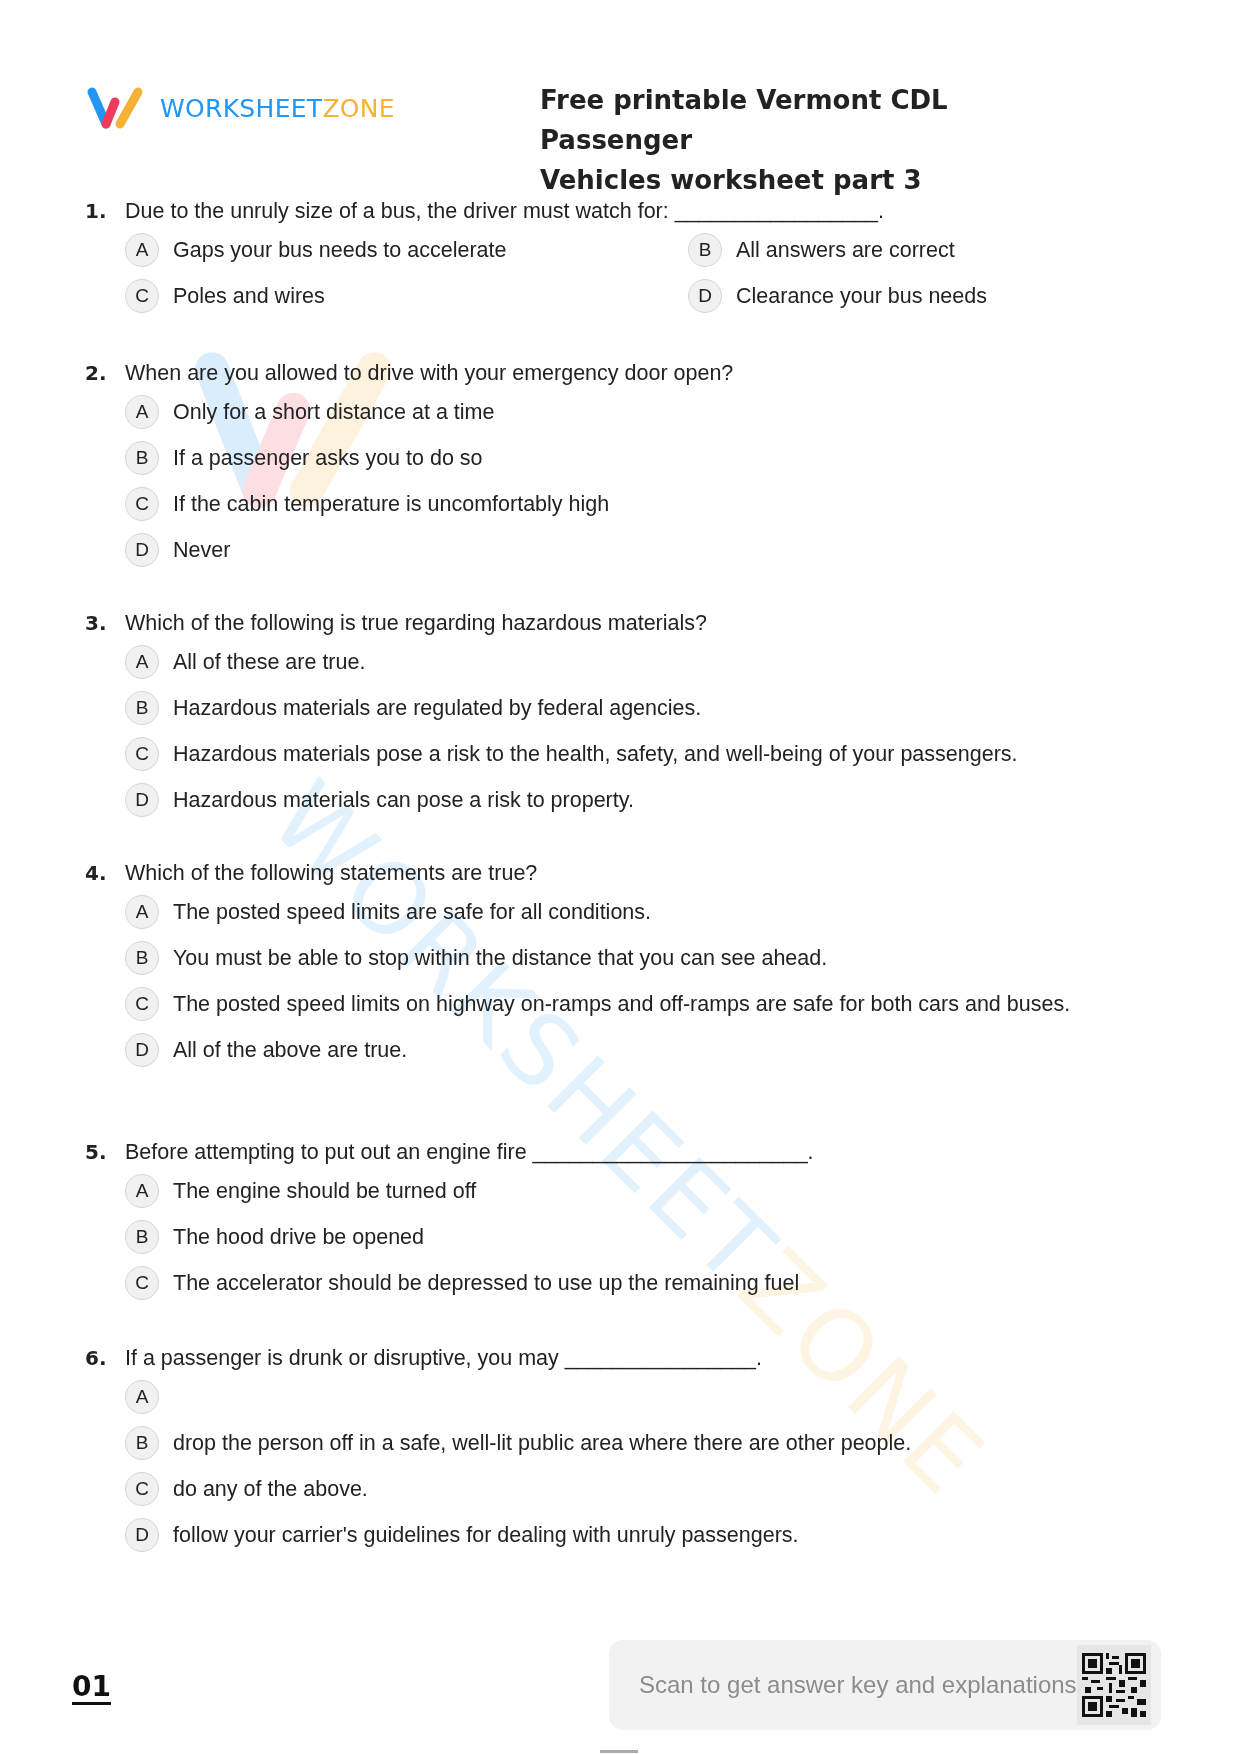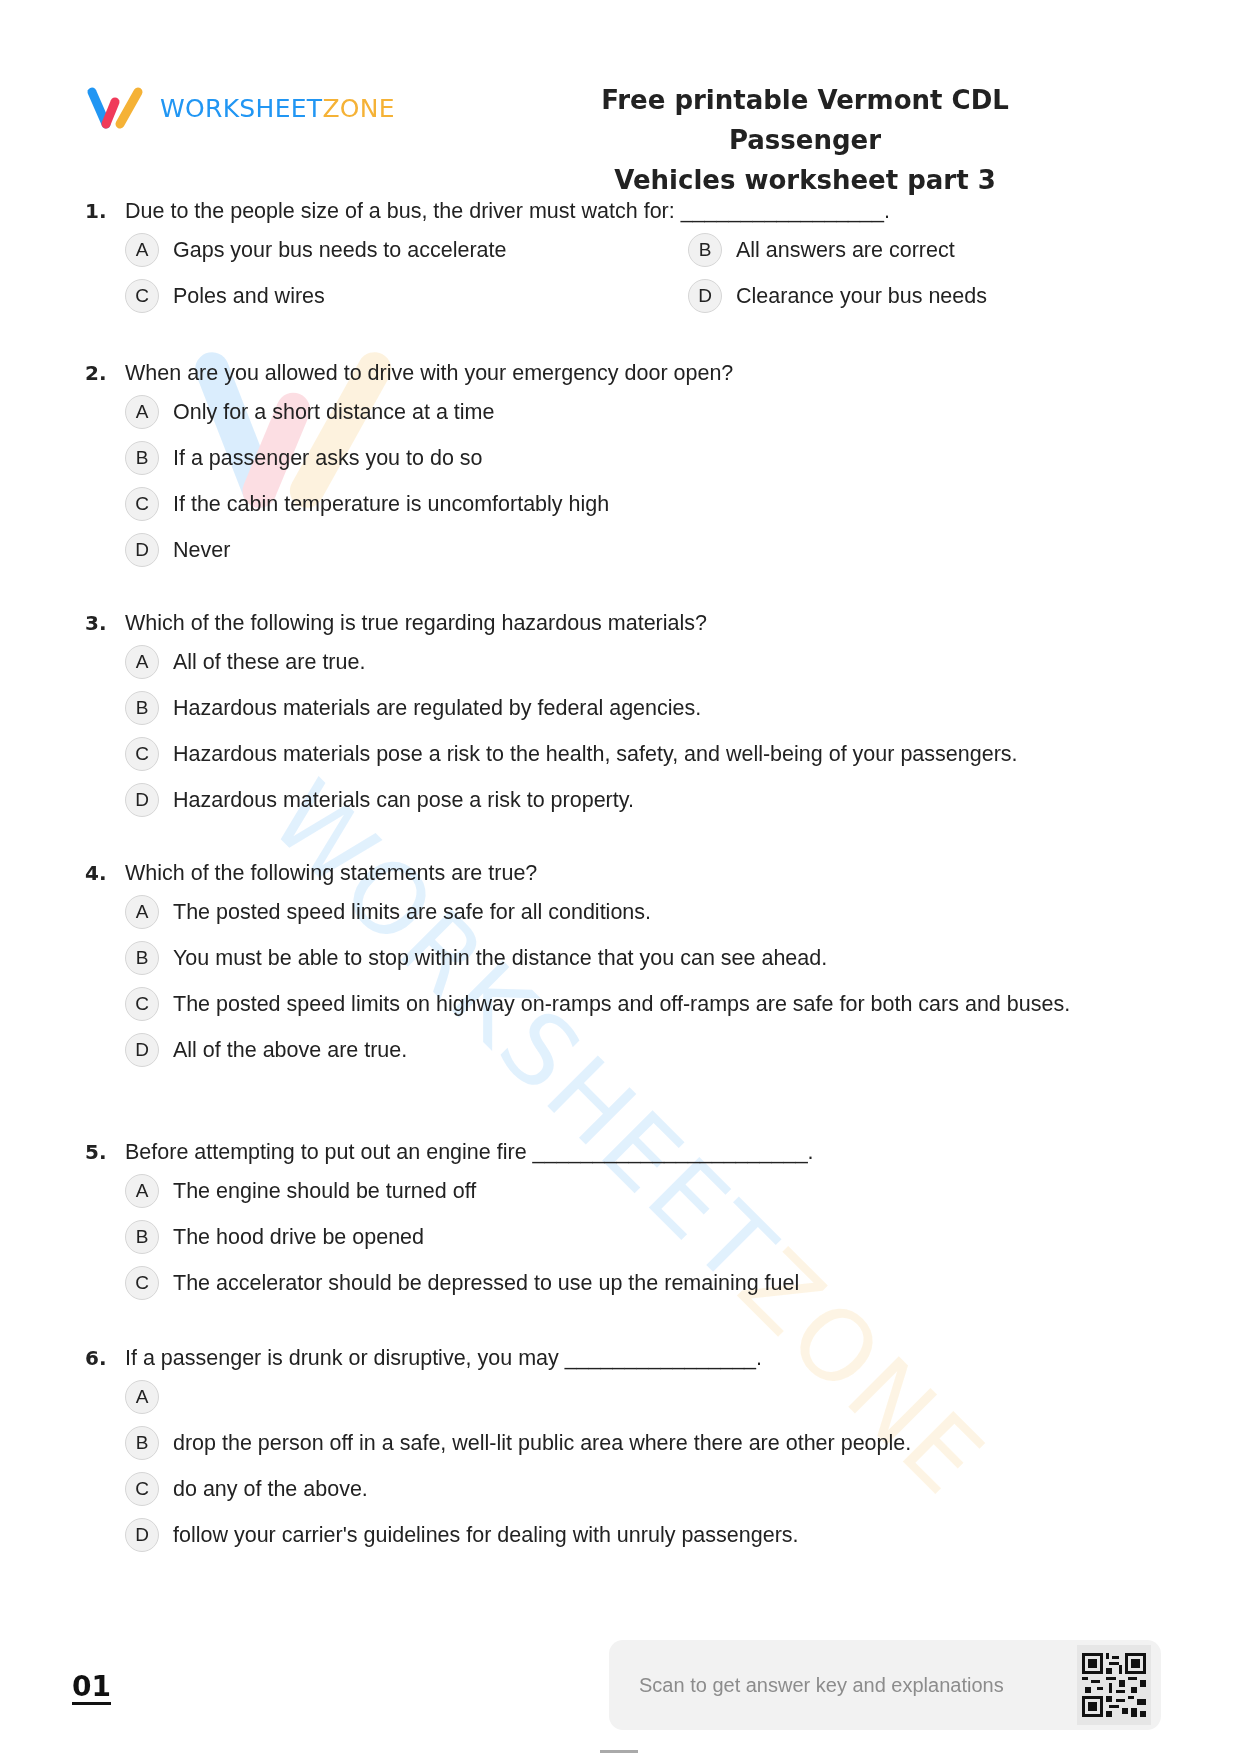--- a/index.html
+++ b/index.html
@@ -20,21 +20,20 @@
       font-family: "DejaVu Sans", sans-serif;
       font-size: 25px;
       font-weight: 500;
       letter-spacing: 0.3px;
     }
     .logo-text .w { color: #2196f3; }
     .logo-text .z { color: #f5b236; }
 
     .title {
       position: absolute; left: 540px; top: 80px; width: 530px;
-      text-align: center;
       font-family: "DejaVu Sans", sans-serif;
       font-weight: bold;
       font-size: 26px;
       line-height: 40px;
       color: #222;
     }
 
     
     .wm-logo { position: absolute; left: 185px; top: 320px; opacity: 0.16; }
     .wm-text {
@@ -79,21 +78,21 @@
       font-family: "DejaVu Sans", sans-serif;
       font-weight: bold; font-size: 28px; color: #111;
       border-bottom: 3px solid #111; line-height: 30px;
     }
     .scan-box {
       position: absolute; left: 609px; top: 1640px;
       width: 552px; height: 90px;
       background: #f2f2f2; border-radius: 14px;
       display: flex; align-items: center;
     }
-    .scan-text { margin-left: 30px; font-size: 20px; color: #8c8c8c; flex: 1; }
+    .scan-text { margin-left: 30px; font-size: 24px; color: #8c8c8c; flex: 1; }
     .qr {
       width: 74px; height: 80px; margin-right: 10px;
       background: #e6e6e6; display: flex; align-items: center; justify-content: center;
     }
     .bottom-mark { position: absolute; left: 600px; top: 1750px; width: 38px; height: 3px; background: #aaa; }
   </style>
 </head>
 <body>
 
 <div class="page">
@@ -117,21 +116,21 @@
   </div>
 
   <div class="title">
     <div>Free printable Vermont CDL Passenger</div>
     <div>Vehicles worksheet part 3</div>
   </div>
 
   <div class="question" style="top:196px;">
     <div class="q-head">
       <span class="q-num">1.</span>
-      <span class="q-text">Due to the people size of a bus, the driver must watch for: _________________.</span>
+      <span class="q-text">Due to the unruly size of a bus, the driver must watch for: _________________.</span>
     </div>
     <div class="options two-col">
       <div class="opt">
           <span class="bubble">A</span>
           <span class="opt-text">Gaps your bus needs to accelerate</span>
         </div>
       <div class="opt">
           <span class="bubble">B</span>
           <span class="opt-text">All answers are correct</span>
         </div>

